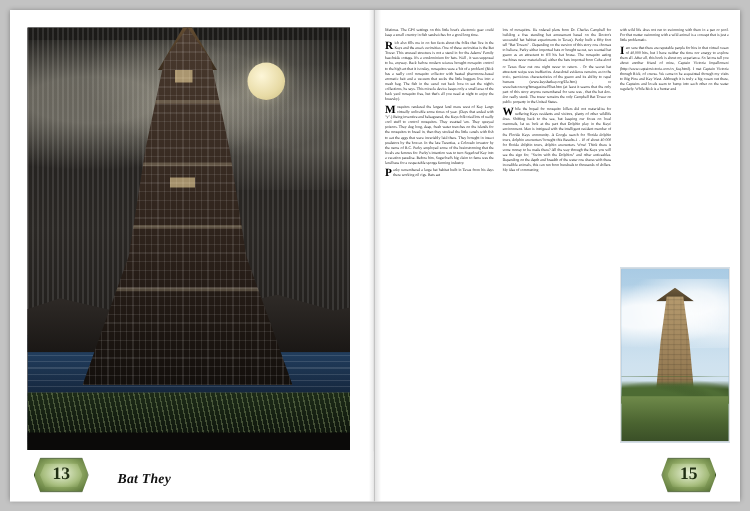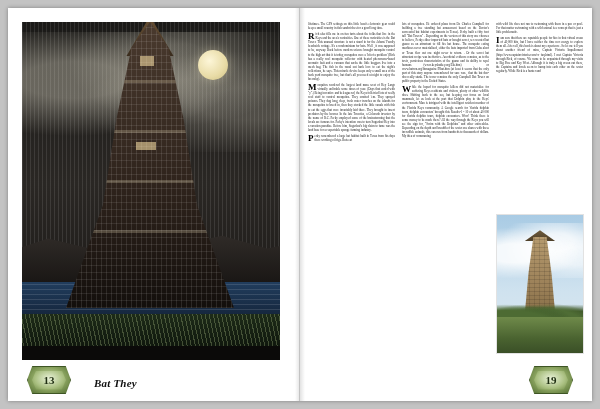--- a/index.html
+++ b/index.html
@@ -190,21 +190,21 @@
     width: 34px;
     height: 19px;
     background: radial-gradient(ellipse at 50% 40%, #e9f2d8 0%, #a9bf80 60%, #6b8741 100%);
     clip-path: polygon(12% 0%, 88% 0%, 100% 50%, 88% 100%, 12% 100%, 0% 50%);
     display: flex;
     align-items: center;
     justify-content: center;
   }
   .page-num {
     font-family: "Liberation Serif", serif;
-    font-size: 11px;
+    font-size: 14px;
     font-weight: bold;
     color: #1f2e12;
     line-height: 1;
   }
   .badge-left { left: 18px; }
   .badge-right { right: 18px; }
   .footer-title {
     position: absolute;
     bottom: 12px;
     left: 86px;
@@ -394,21 +394,21 @@
         <div class="photo-roof"></div>
         <div class="photo-tower"></div>
         <div class="photo-trees"></div>
         <div class="photo-ground"></div>
       </div>
 
       <div class="footer">
         <div class="page-badge badge-right">
           <div class="badge-shape">
             <div class="badge-inner">
-              <span class="page-num">19</span>
+              <span class="page-num">15</span>
             </div>
           </div>
         </div>
       </div>
     </div>
 
     <div class="gutter-shadow"></div>
   </div>
 </div>
 

